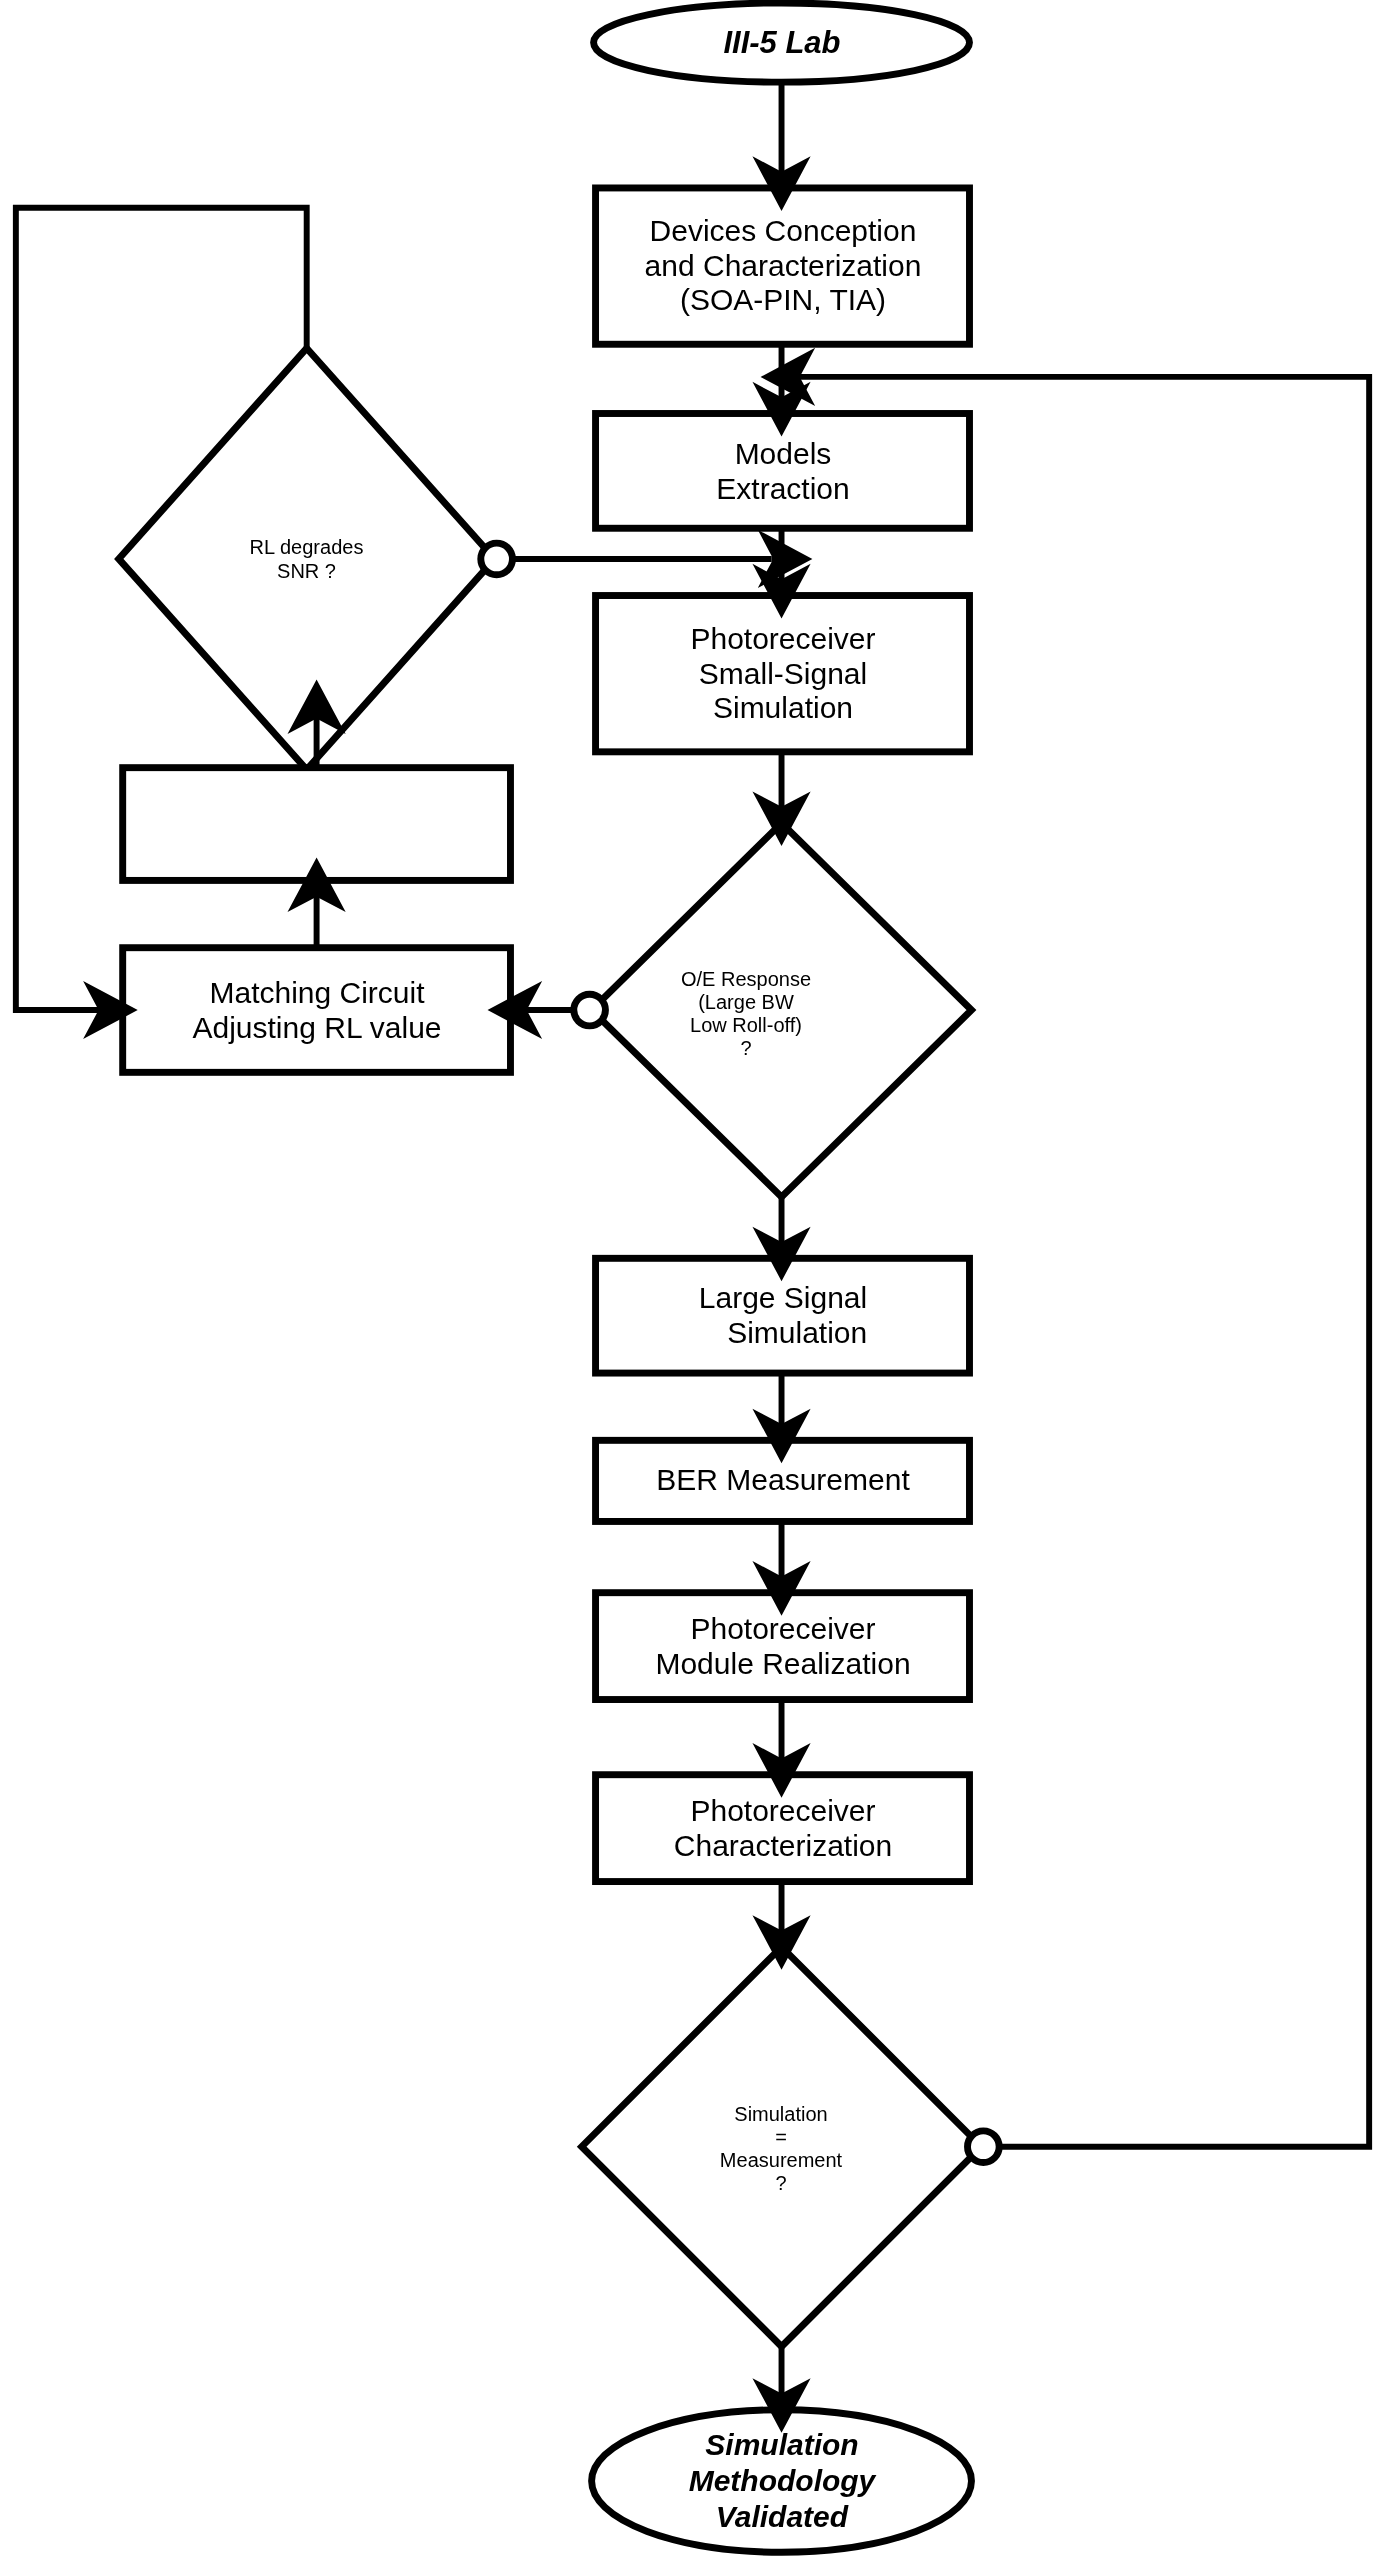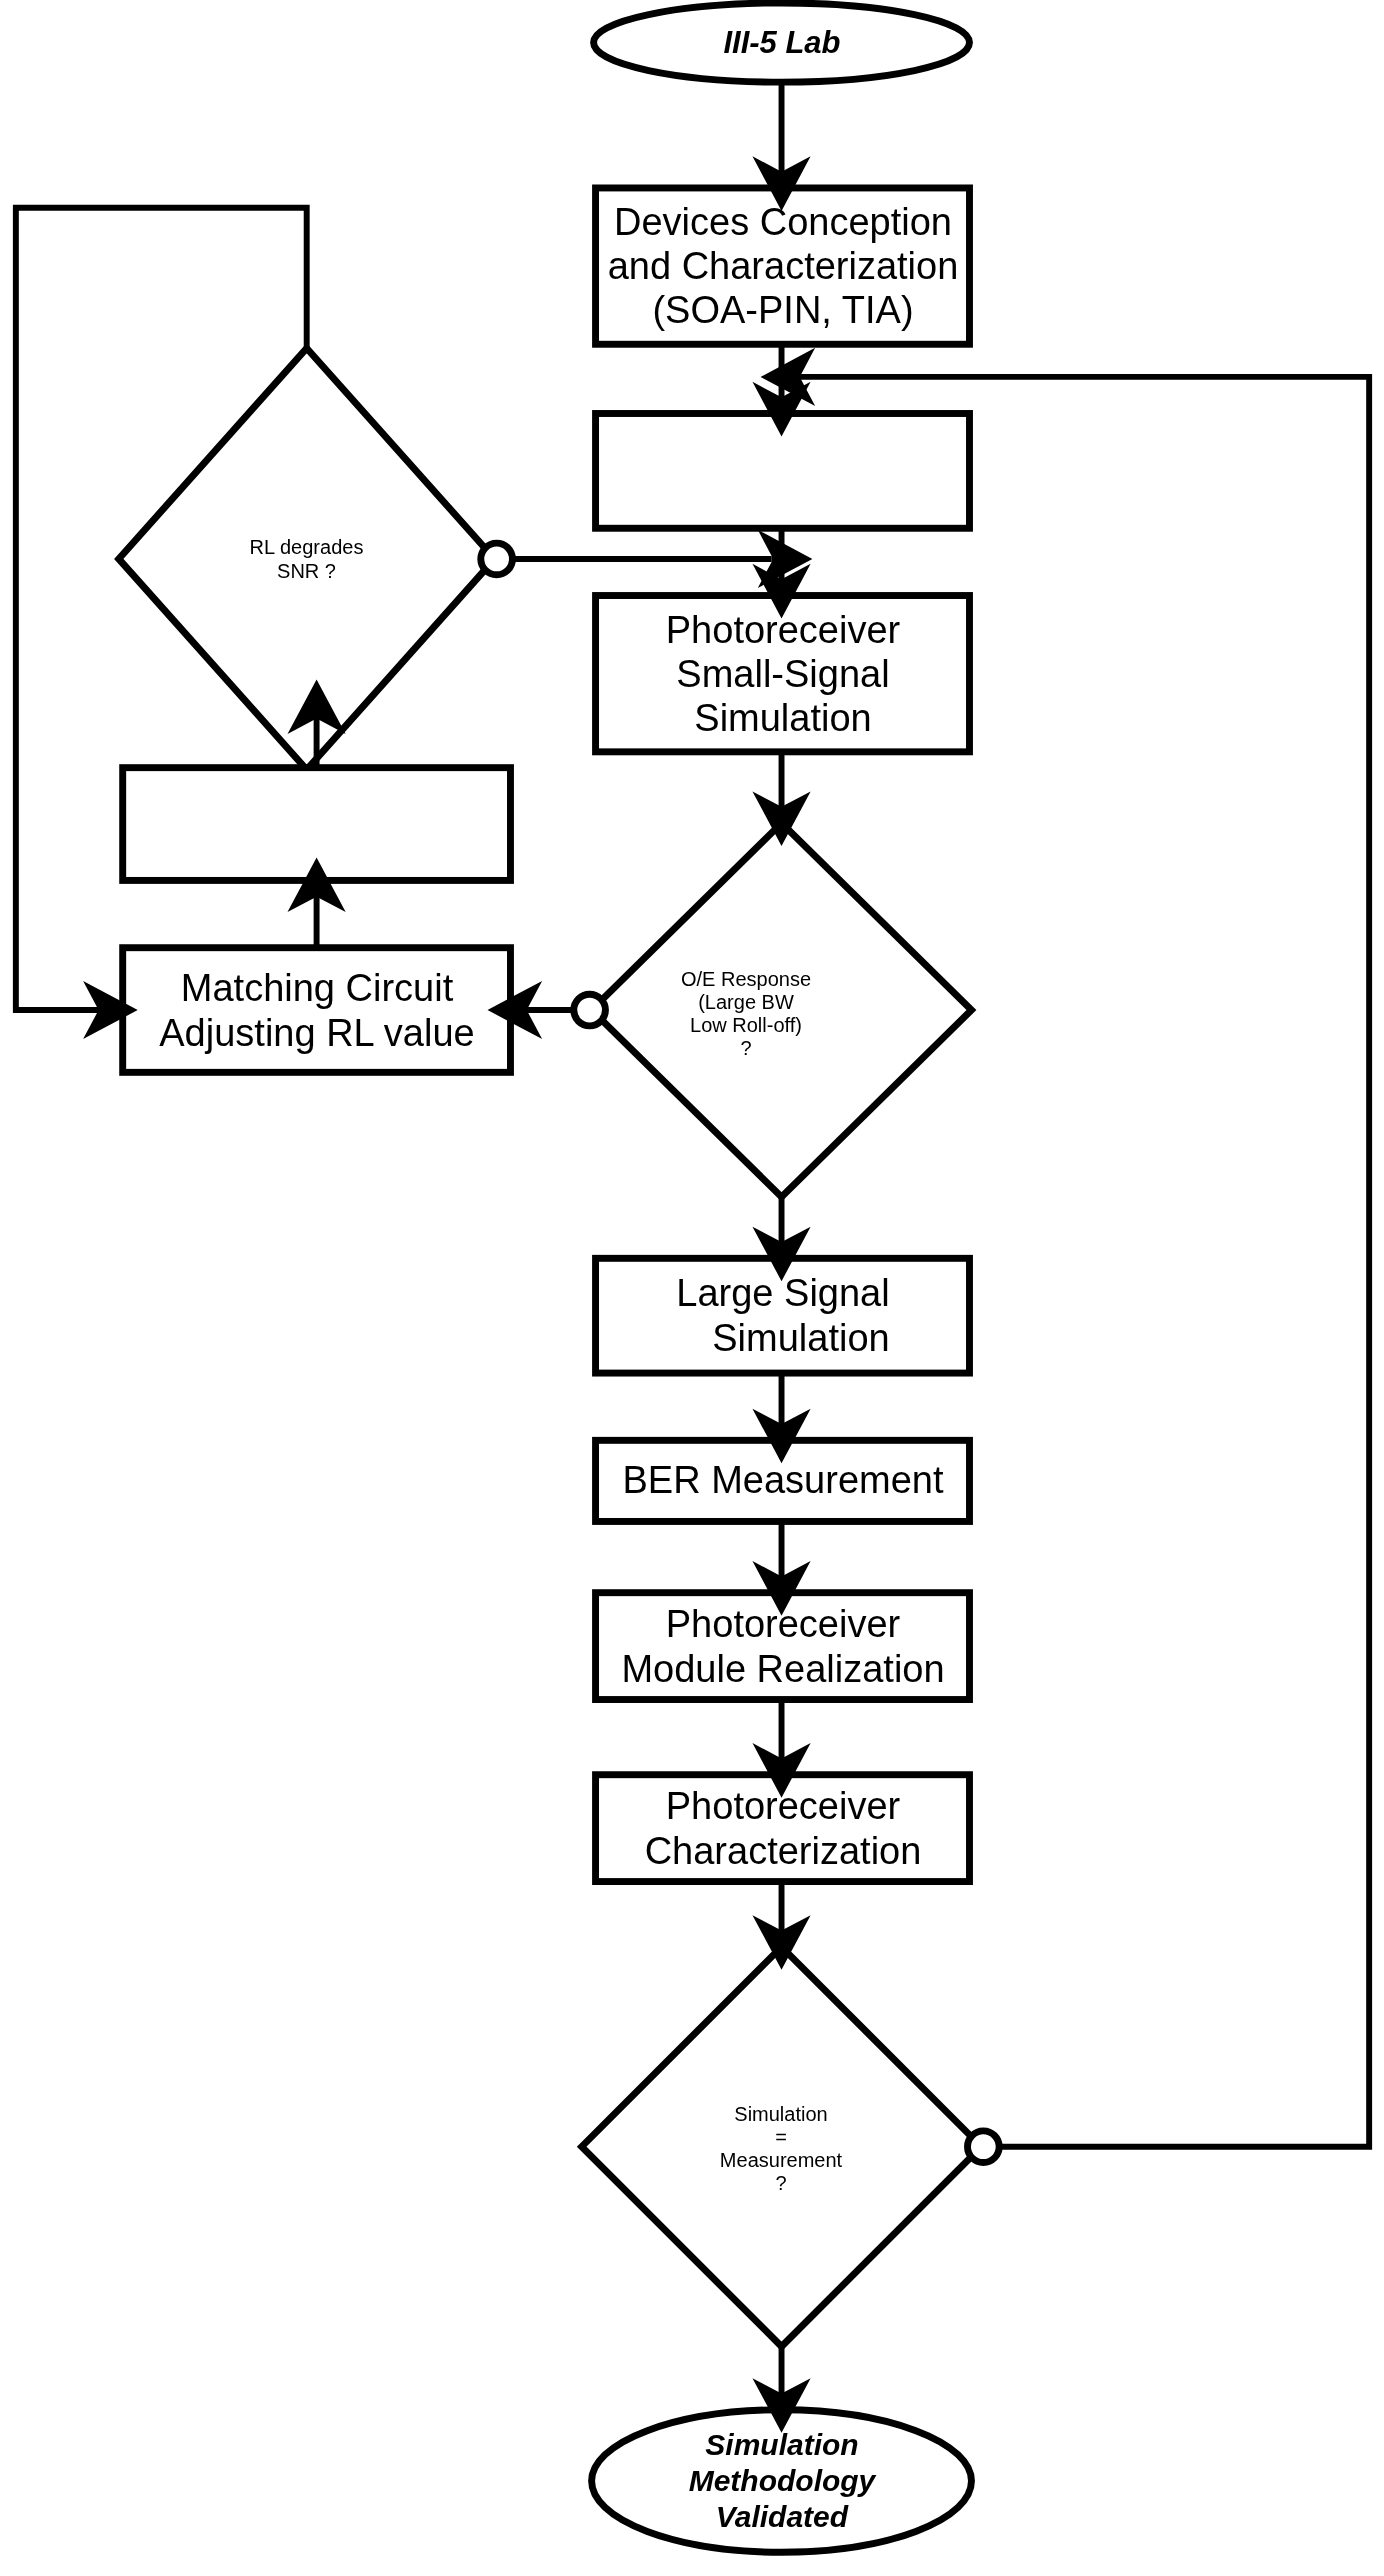--- a/index.html
+++ b/index.html
@@ -6,21 +6,21 @@
   html,body{margin:0;padding:0;background:#ffffff;}
   body{width:1385px;height:2576px;position:relative;overflow:hidden;
        font-family:"Liberation Sans","DejaVu Sans",sans-serif;}
   #flow-root{position:absolute;left:0;top:0;width:1385px;height:2576px;}
   svg#flow-svg{position:absolute;left:0;top:0;width:1385px;height:2576px;display:block;}
   .shape-stroke{fill:#ffffff;stroke:#000000;stroke-width:7;}
   .conn{stroke:#000000;stroke-width:6;fill:none;}
   .junc{fill:#ffffff;stroke:#000000;stroke-width:7;}
   .node-text{position:absolute;display:flex;align-items:center;justify-content:center;
              text-align:center;color:#000000;line-height:1.16;pointer-events:none;}
-  .t-box{font-size:38px;}
+  .t-box{font-size:30px;}
   .t-diamond{font-size:20px;}
   .t-terminal{font-size:31px;font-style:italic;font-weight:bold;}
   .t-terminal-multi{font-size:30px;font-style:italic;font-weight:bold;line-height:1.2;}
 </style>
 </head>
 <body>
 
 <div id="flow-root">
 
   <svg id="flow-svg" viewBox="0 0 1400 2604">
@@ -95,20 +95,22 @@
     <path class="conn" d="M1008,2170 L1384,2170 L1384,381 L800,381" marker-end="url(#ah)"></path>
     <circle class="junc" cx="994" cy="2170" r="16"></circle>
   </svg>
 
   <div class="node-text t-terminal" style="left:594px;top:8px;width:376px;height:69px;">III-5 Lab</div>
 
   <div class="node-text t-box" style="left:596px;top:188px;width:374px;height:156px;white-space:pre-line;">Devices Conception
 and Characterization
 (SOA-PIN, TIA)</div>
 
+  <div class="node-text t-box" style="left:596px;top:414px;width:374px;height:115px;white-space:pre-line;">Models
+Extraction</div>
 
   <div class="node-text t-box" style="left:596px;top:596px;width:374px;height:156px;white-space:pre-line;">Photoreceiver
 Small-Signal
 Simulation</div>
 
   <div class="node-text t-diamond" style="left:148px;top:500px;width:317px;height:119px;white-space:pre-line;">RL degrades
 SNR ?</div>
 
 
   <div class="node-text t-box" style="left:123px;top:948px;width:388px;height:125px;white-space:pre-line;">Matching Circuit

